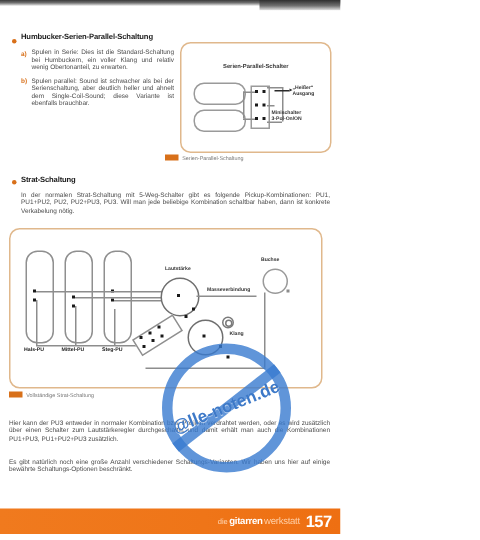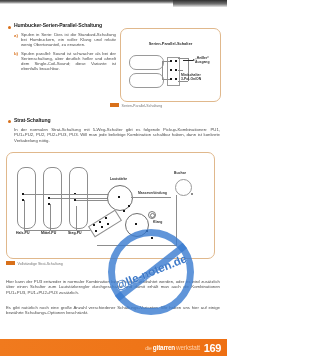--- a/index.html
+++ b/index.html
@@ -242,16 +242,16 @@
     <div class="wmtext">@lle-noten.de</div>
   </div>
 
 </div>
 
 <div class="footer">
   <div class="inner">
     <span class="f-die">die</span>
     <span class="f-gitarren">gitarren</span>
     <span class="f-werkstatt">werkstatt</span>
-    <span class="f-page">169</span>
+    <span class="f-page">157</span>
   </div>
 </div>
 <div class="footer-fade"></div>
 
 </body></html>

